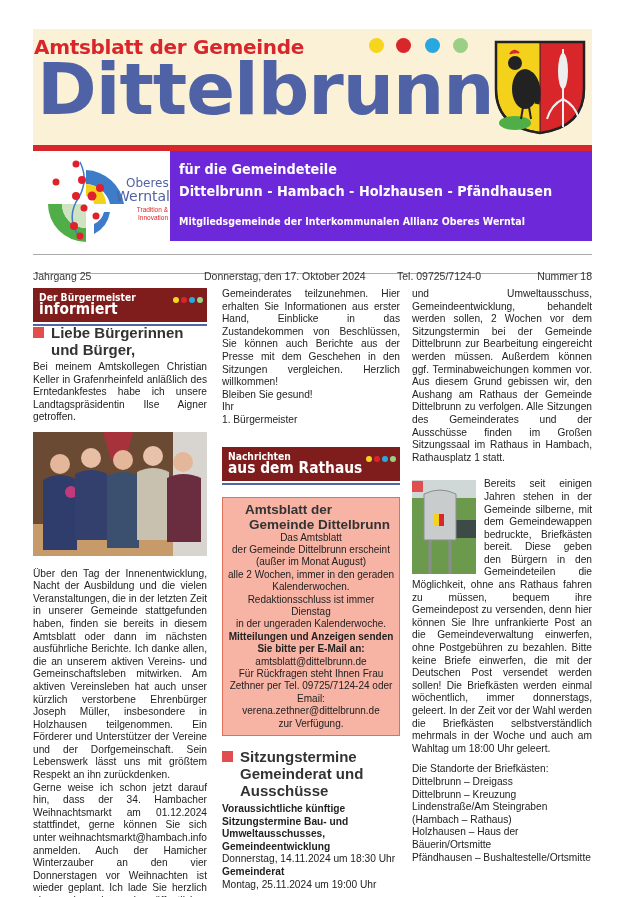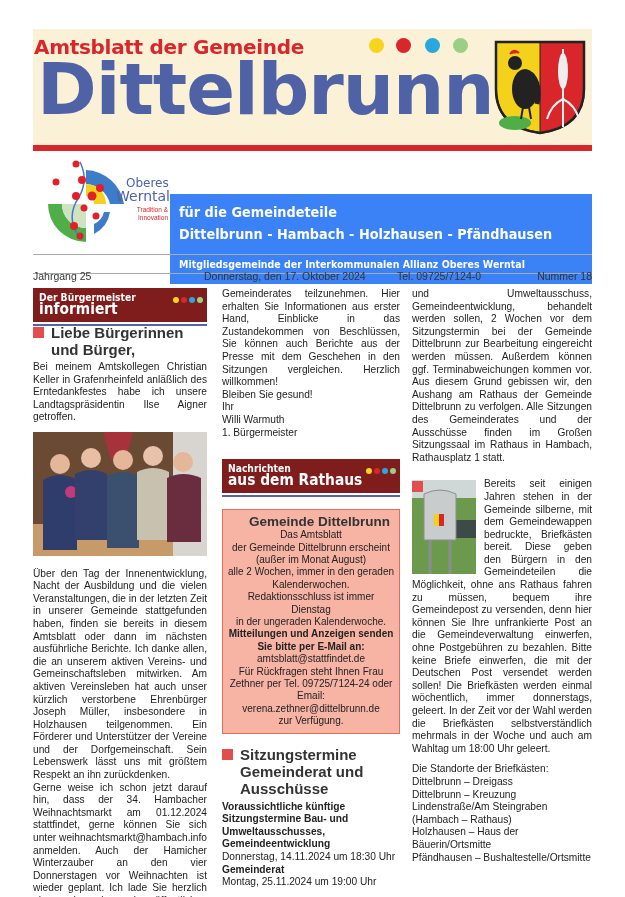--- a/index.html
+++ b/index.html
@@ -12,22 +12,22 @@
   #mh-kicker { left: 1px; top: 6px; font-family: "DejaVu Sans", sans-serif; font-weight: bold;
                font-size: 20px; color: #d9262b; letter-spacing: -0.3px; white-space: nowrap; }
   #mh-title { left: 4px; top: 24px; font-family: "DejaVu Sans", sans-serif; font-weight: bold;
               font-size: 72px; line-height: 1; color: #4f62a6; letter-spacing: -1px; white-space: nowrap; }
   .dot { position: absolute; width: 15px; height: 15px; border-radius: 50%; top: 9px; }
   #shield { left: 460px; top: 10px; width: 94px; height: 96px; }
   #redbar { left: 33px; top: 145px; width: 559px; height: 6px; background: #d9262b; }
 
   
   #logo { left: 38px; top: 156px; width: 132px; height: 88px; }
-  #band { left: 170px; top: 151px; width: 422px; height: 90px; background: #3b82f6; color: #fff;
-          font-family: "DejaVu Sans", sans-serif; margin-top: 43px; }
+  #band { left: 170px; top: 151px; width: 422px; height: 90px; background: #6d28d9; color: #fff;
+          font-family: "DejaVu Sans", sans-serif; }
   #band-l1 { left: 9px; top: 10px; font-size: 14px; font-weight: bold; white-space: nowrap; transform: scaleX(0.92); transform-origin: left; }
   #band-l2 { left: 9px; top: 32px; font-size: 14px; font-weight: bold; white-space: nowrap; transform: scaleX(0.92); transform-origin: left; }
   #band-l3 { left: 9px; top: 64px; font-size: 10.5px; font-weight: bold; white-space: nowrap; transform: scaleX(0.9); transform-origin: left; }
 
   
   #inforow { left: 33px; top: 254px; width: 559px; height: 18px; border-top: 1px solid #aaa; border-bottom: 1px solid #aaa;
              font-size: 10.5px; color: #333; }
   #inforow span { position: absolute; top: 15px; white-space: nowrap; }
 
   
@@ -157,42 +157,42 @@
     </g>
   </svg>
   <p class="justify">Über den Tag der Innenentwicklung, Nacht der Ausbildung und die vielen Veranstaltungen, die in der letzten Zeit in unserer Gemeinde stattgefunden haben, finden sie bereits in diesem Amtsblatt oder dann im nächsten ausführliche Berichte. Ich danke allen, die an unserem aktiven Vereins- und Gemeinschaftsleben mitwirken. Am aktiven Vereinsleben hat auch unser kürzlich verstorbene Ehrenbürger Joseph Müller, insbesondere in Holzhausen teilgenommen. Ein Förderer und Unterstützer der Vereine und der Dorfgemeinschaft. Sein Lebenswerk lässt uns mit größtem Respekt an ihn zurückdenken.</p>
   <p class="justify">Gerne weise ich schon jetzt darauf hin, dass der 34. Hambacher Weihnachtsmarkt am 01.12.2024 stattfindet, gerne können Sie sich unter weihnachtsmarkt@hambach.info anmelden. Auch der Hamicher Winterzauber an den vier Donnerstagen vor Weihnachten ist wieder geplant. Ich lade Sie herzlich ein, auch mal an den öffentlichen Sitzungen des</p>
 </div>
 
 <div id="col2" class="col">
   <p class="justify">Gemeinderates teilzunehmen. Hier erhalten Sie Informationen aus erster Hand, Einblicke in das Zustandekommen von Beschlüssen, Sie können auch Berichte aus der Presse mit dem Geschehen in den Sitzungen vergleichen. Herzlich willkommen!</p>
   <p>Bleiben Sie gesund!</p>
   <p>Ihr</p>
-  <p>Willi Warmuth</p>
   <p>1. Bürgermeister</p>
 
   <div class="section-box" style="margin-top:20px">
     <div class="small">Nachrichten</div>
     <div class="big">aus dem Rathaus</div>
     <div class="dots">
       <i style="background:#f6d51f"></i><i style="background:#d9262b"></i><i style="background:#29a8df"></i><i style="background:#9ccf86"></i>
     </div>
   </div>
 
   <div id="infobox">
+    <div class="ib-title">Amtsblatt der</div>
     <div class="ib-title" style="padding-left:22px">Gemeinde Dittelbrunn</div>
     <p>Das Amtsblatt</p>
     <p>der Gemeinde Dittelbrunn erscheint</p>
     <p>(außer im Monat August)</p>
     <p>alle 2 Wochen, immer in den geraden</p>
     <p>Kalenderwochen.</p>
     <p>Redaktionsschluss ist immer Dienstag</p>
     <p>in der ungeraden Kalenderwoche.</p>
     <p style="font-weight:bold">Mitteilungen und Anzeigen senden Sie bitte per E-Mail an:</p>
-    <p>amtsblatt@stattfindet.de</p>
+    <p>amtsblatt@dittelbrunn.de</p>
     <p>Für Rückfragen steht Ihnen Frau</p>
     <p>Zethner per Tel. 09725/7124-24 oder</p>
     <p>Email: verena.zethner@dittelbrunn.de</p>
     <p>zur Verfügung.</p>
   </div>
 
   <div class="headline" style="margin-top:12px;width:140px">
     <span class="sq"></span>
     <span>Sitzungstermine Gemeinderat und Ausschüsse</span>
   </div>

